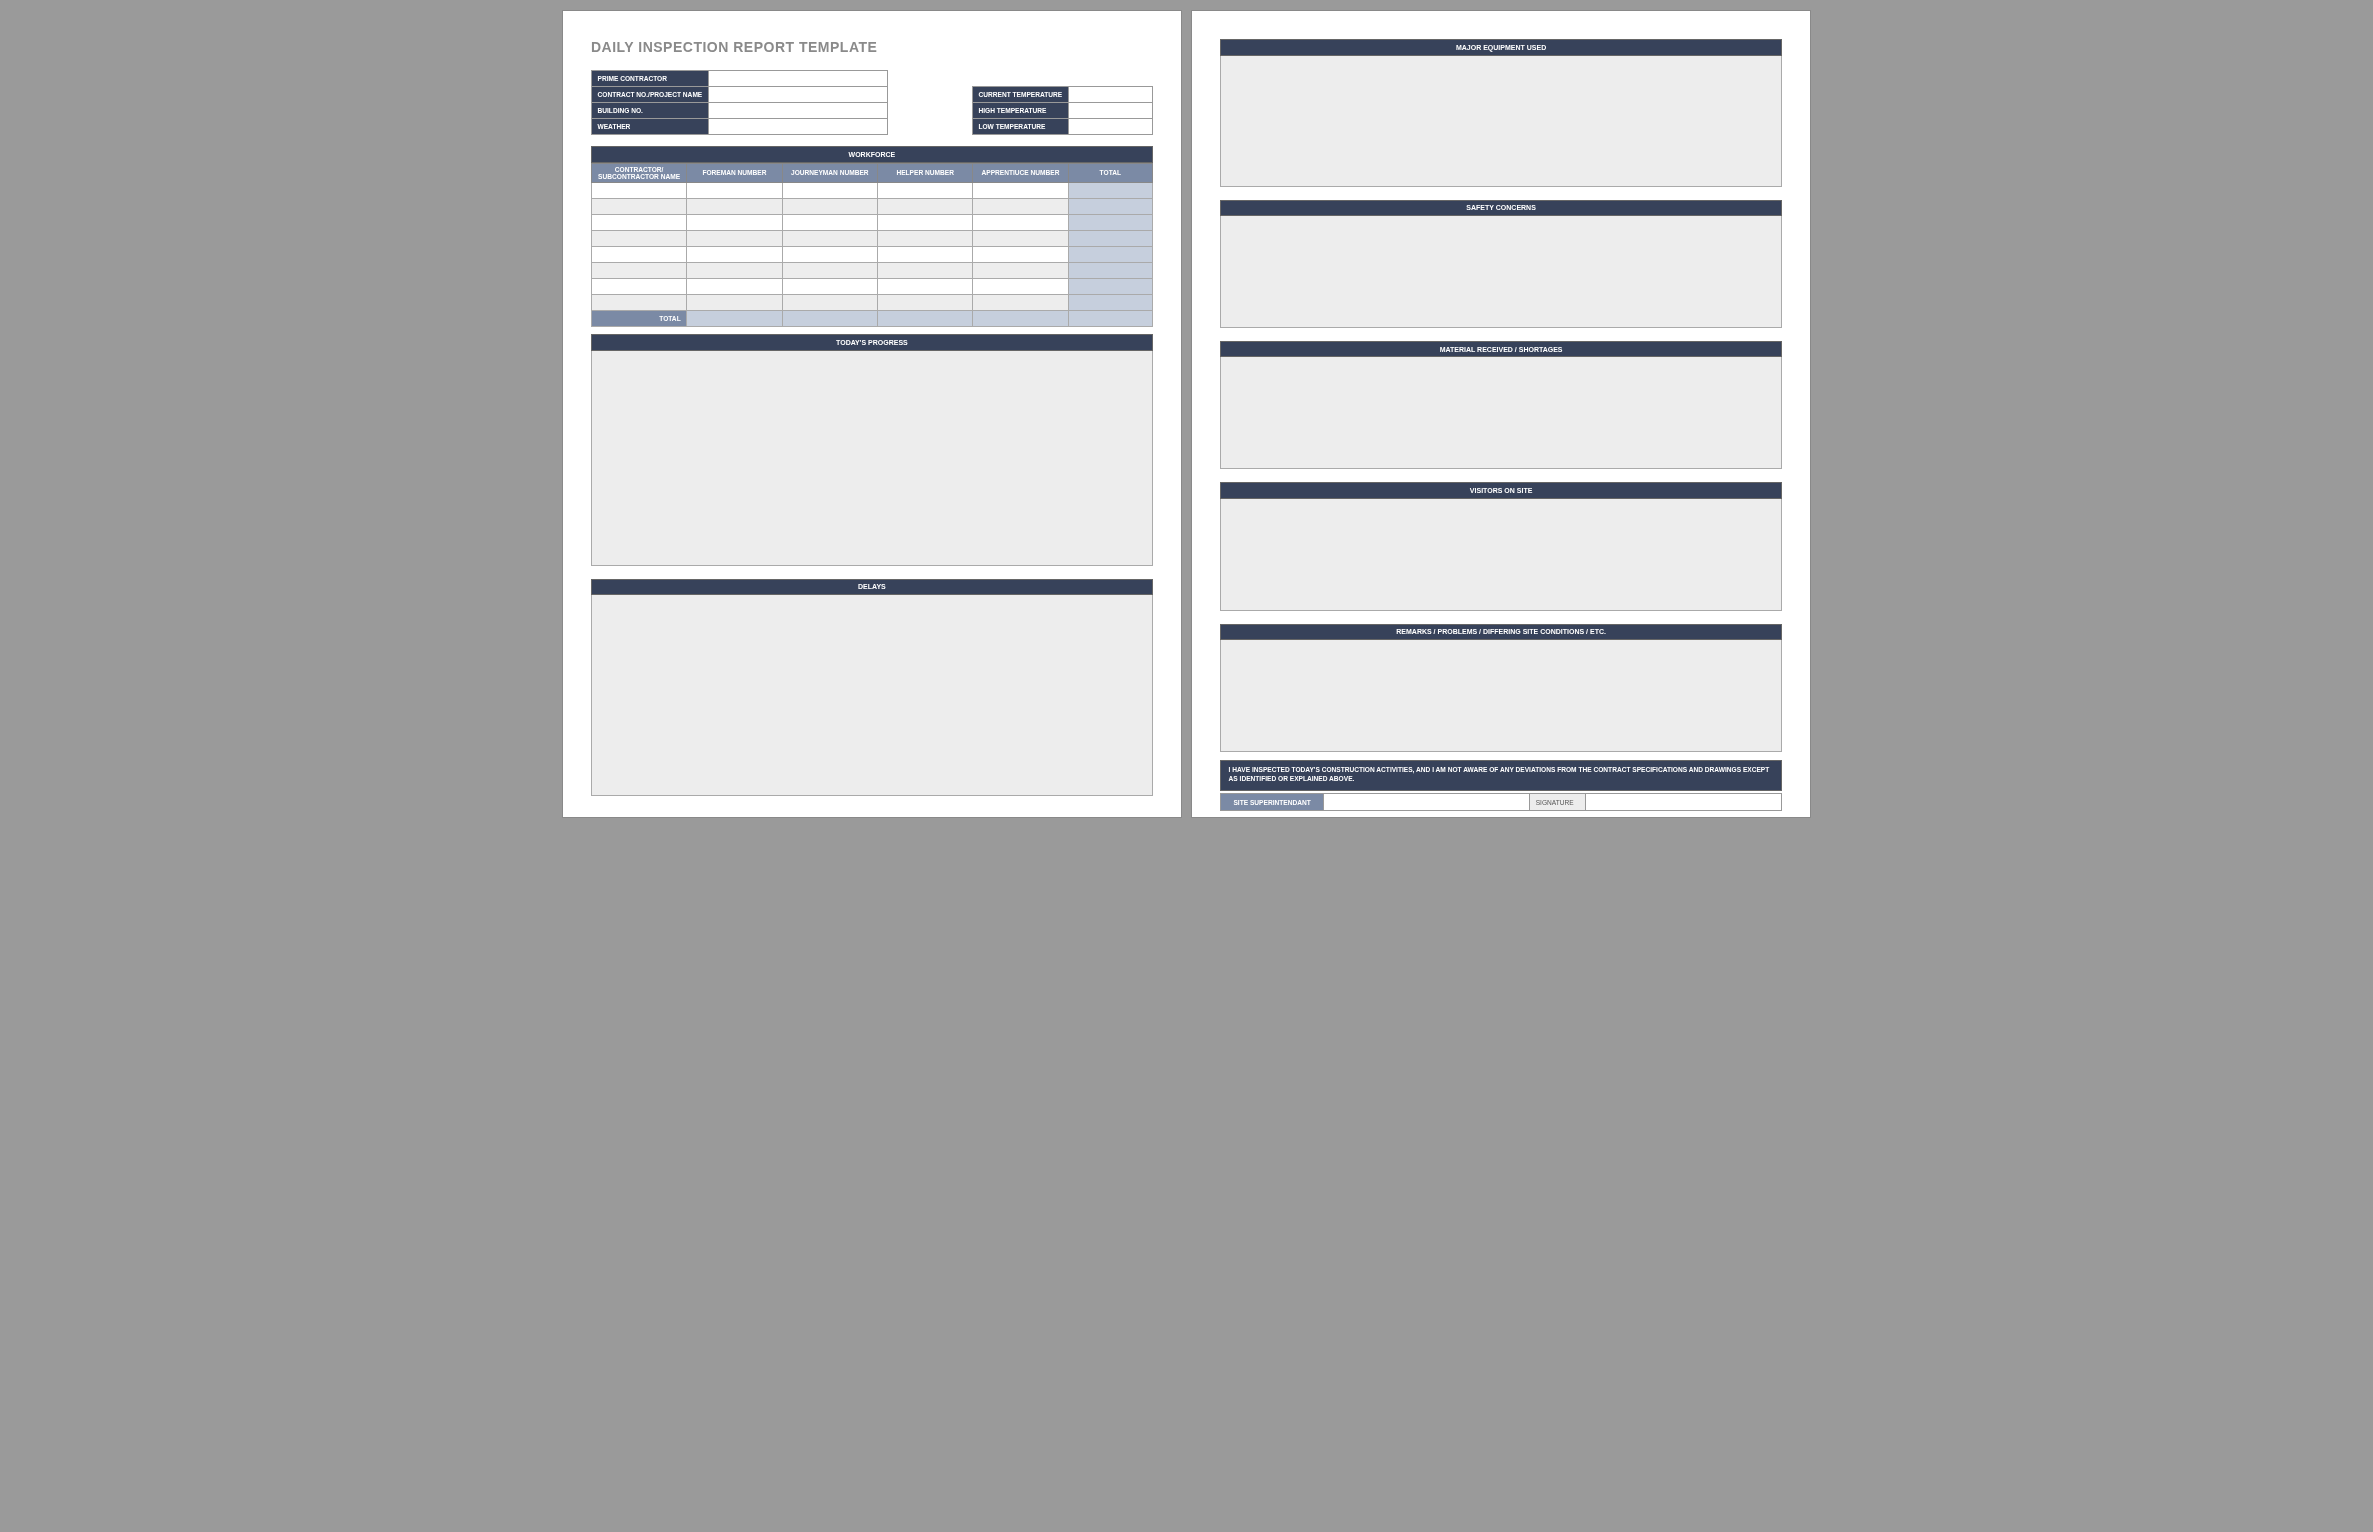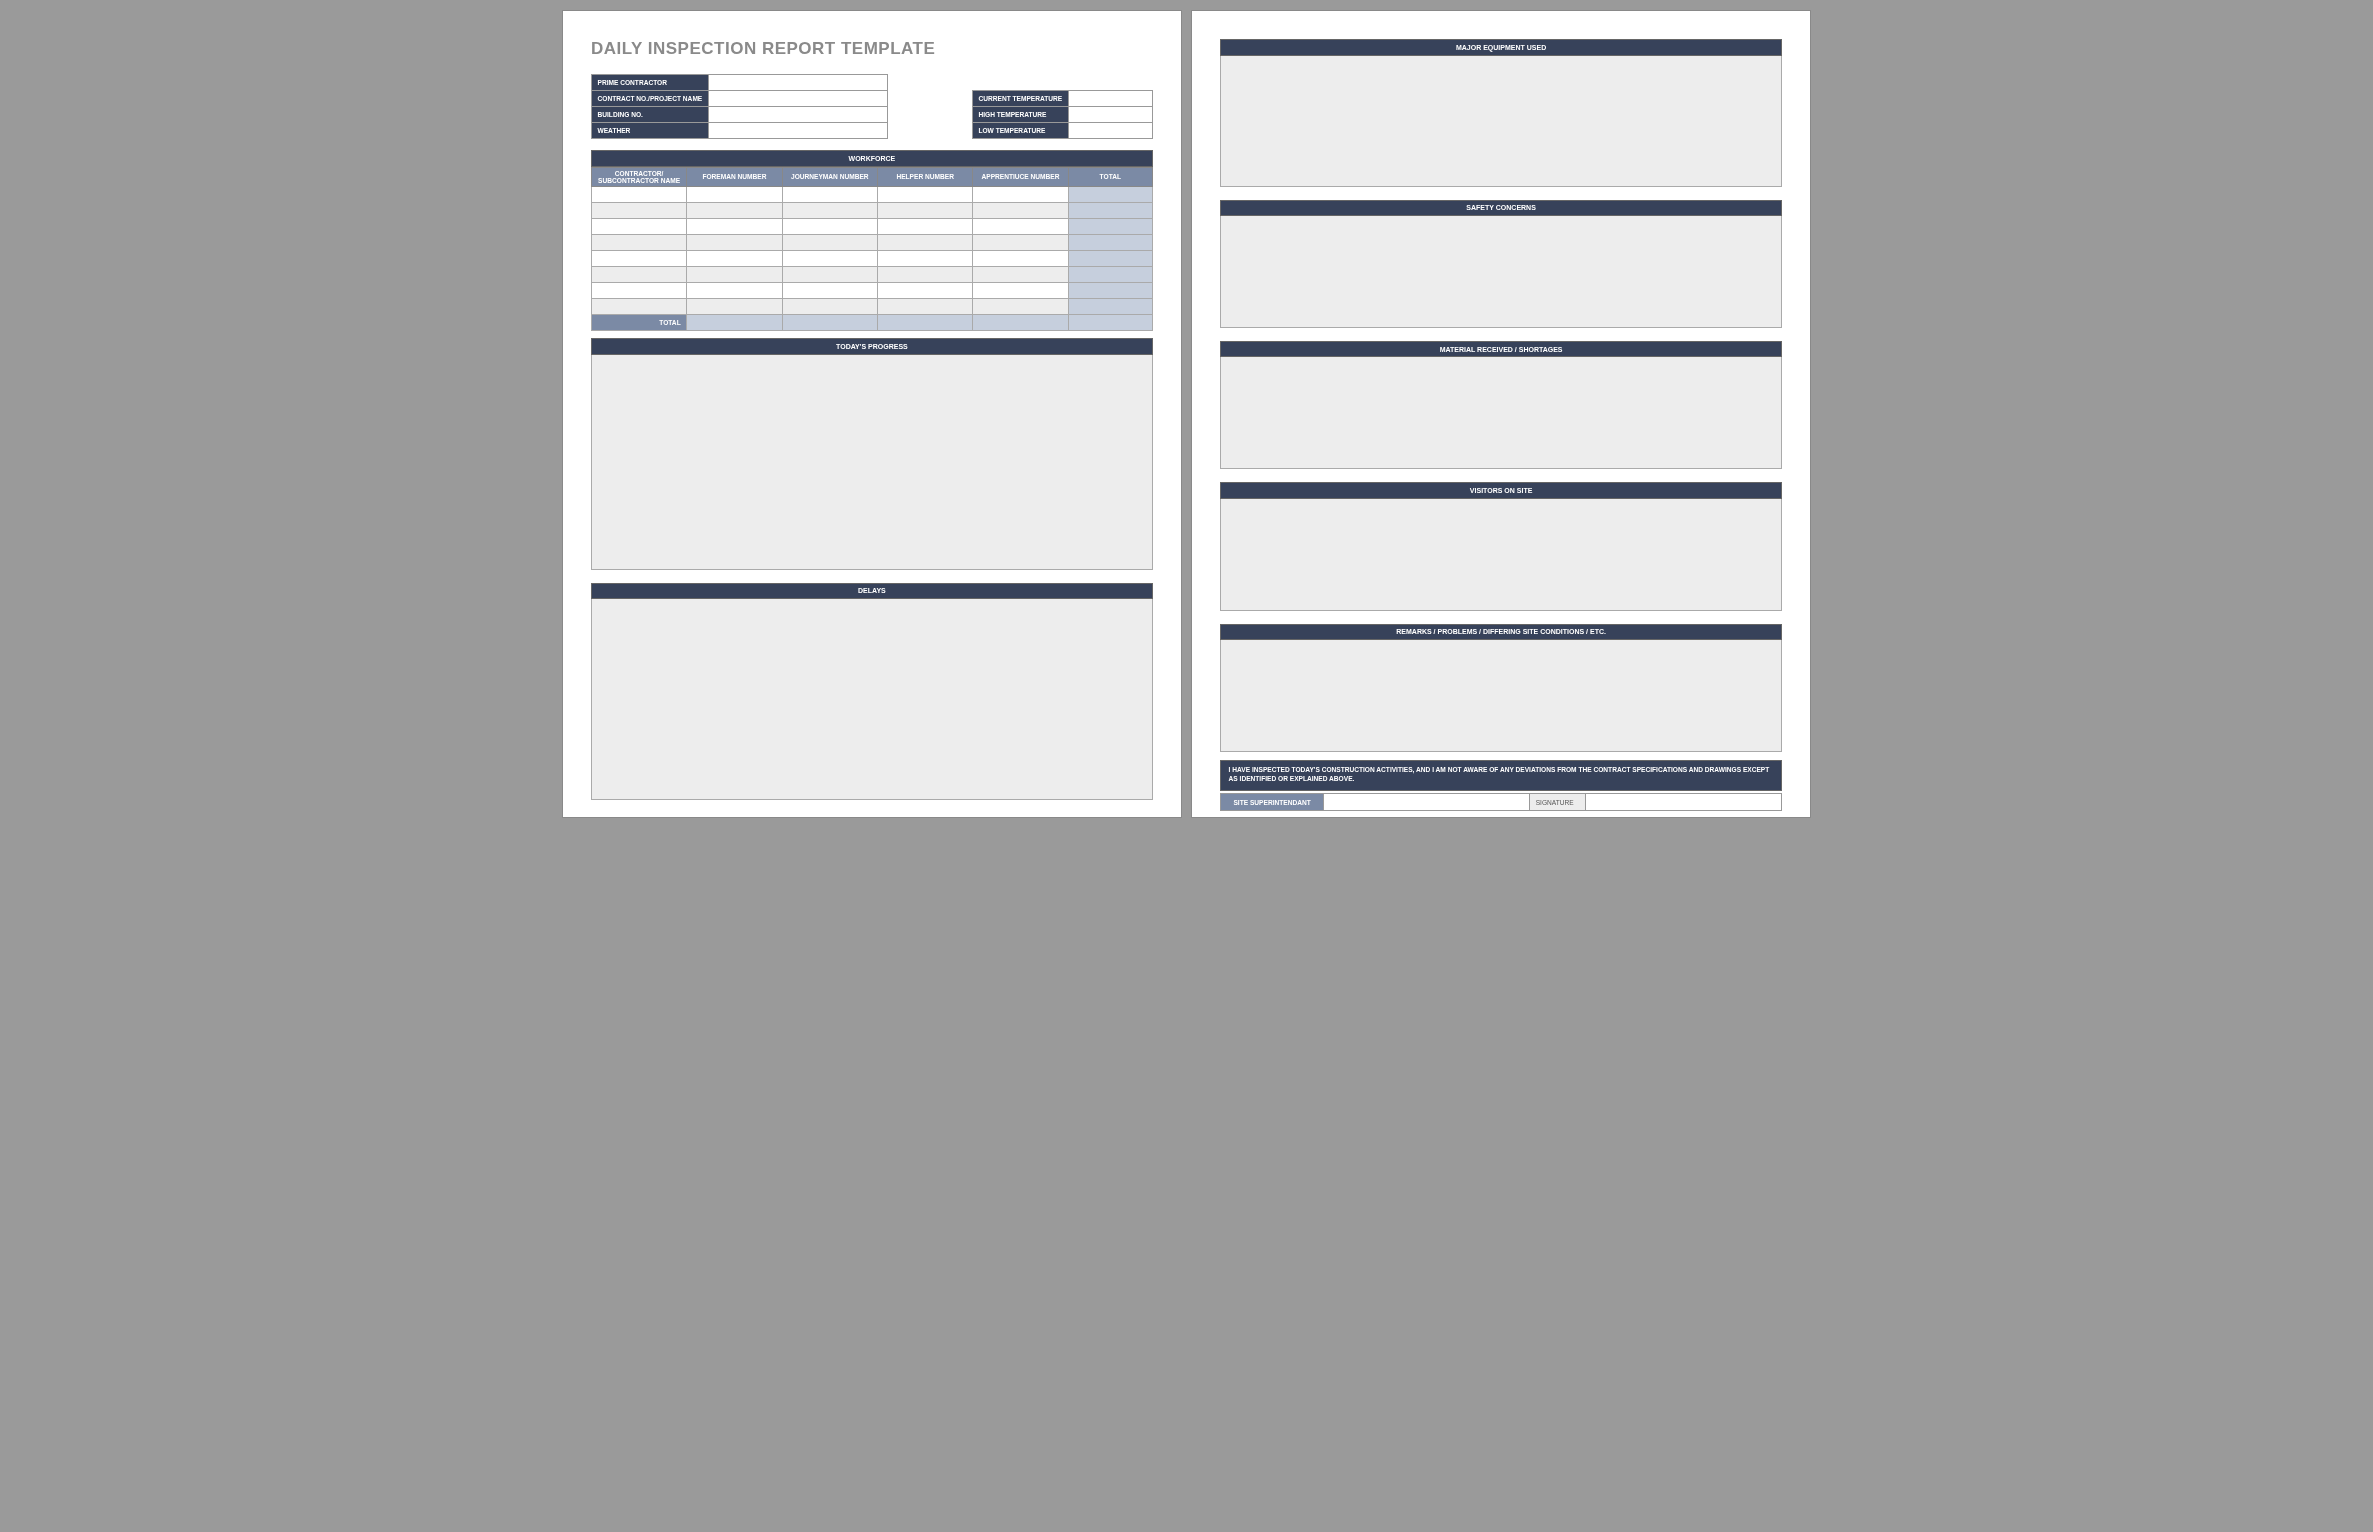--- a/index.html
+++ b/index.html
@@ -17,21 +17,21 @@
     }
     .page {
       background: #ffffff;
       width: 618px;
       height: 806px;
       padding: 28px;
       box-shadow: 0 0 0 0.9px #888;
       position: relative;
     }
     .page-title {
-      font-size: 17px;
+      font-size: 14px;
       font-weight: bold;
       color: #8a8a8a;
       letter-spacing: 0.5px;
       margin-bottom: 15px;
     }
     
     .info-row {
       display: flex;
       gap: 84px;
       align-items: flex-start;

